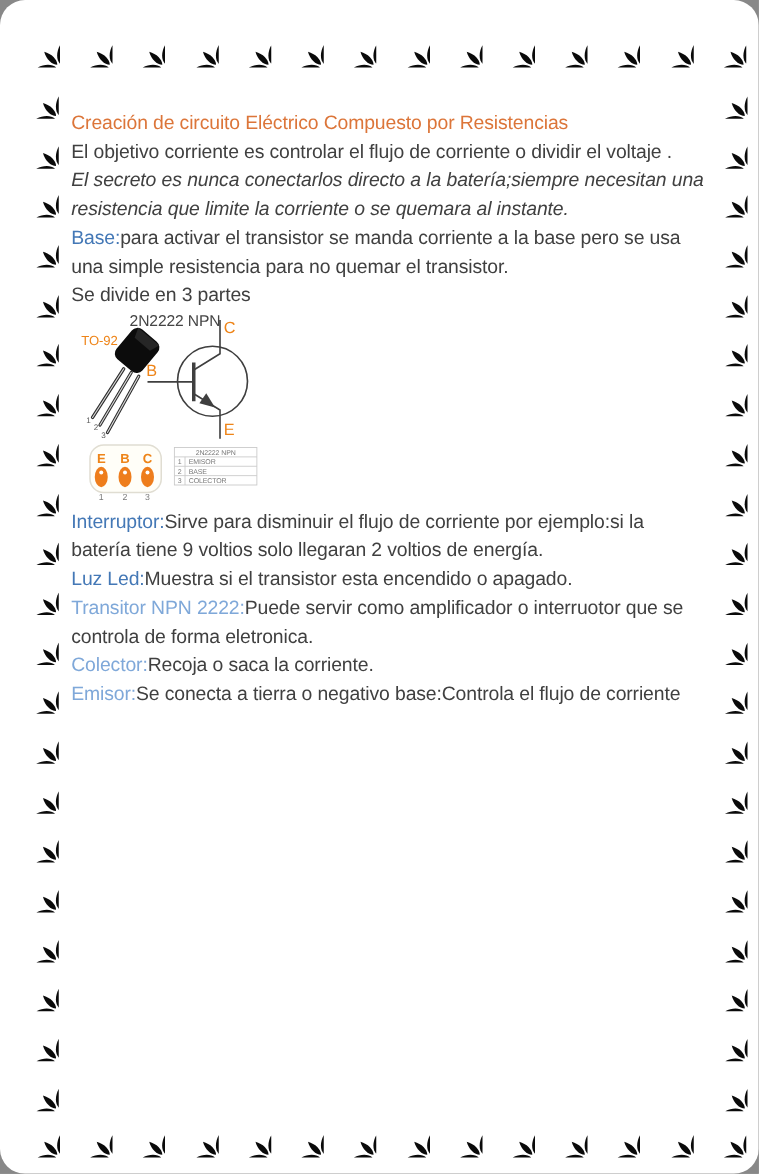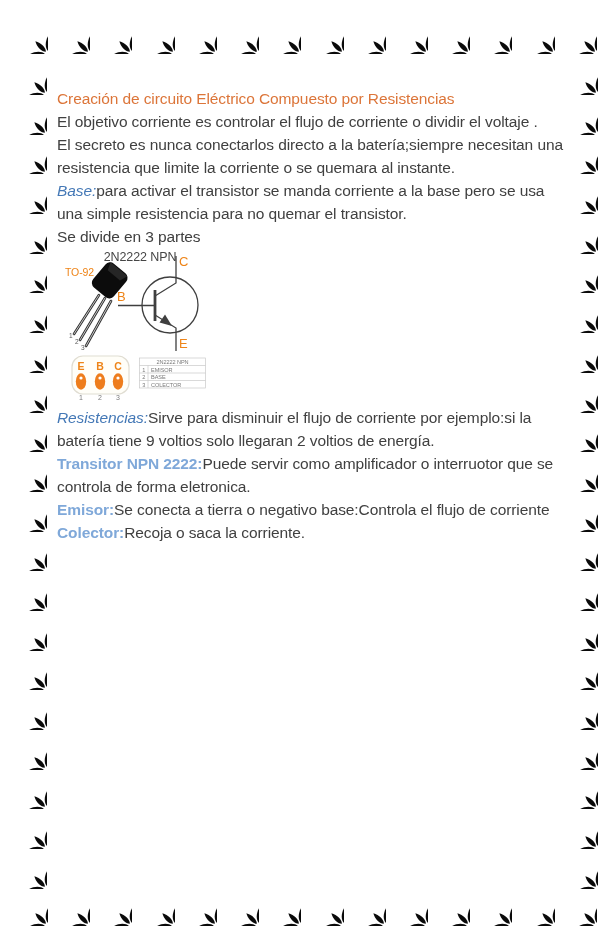--- a/index.html
+++ b/index.html
@@ -3,20 +3,21 @@
 <meta charset="utf-8">
 <style>
   html,body{margin:0;padding:0;background:#888;}
   .page{
     position:relative;
     width:607px;height:939px;
     margin:0 auto;
     background:var(--page-bg,#fff);
     overflow:hidden;
     font-family:"Liberation Sans","DejaVu Sans",sans-serif;
+    border-radius:20px;
   }
   
   .border-row{
     position:absolute;left:10px;right:10px;height:38px;
     display:flex;justify-content:space-between;align-items:center;
   }
   .border-row.top{top:16px;}
   .border-row.bottom{top:888px;}
   .border-col{
     position:absolute;top:57px;height:832px;width:38px;
@@ -27,24 +28,24 @@
   .fl{width:38px;height:38px;flex:0 0 auto;color:var(--border-glyph,#0a0a0a);}
   
   .text-area{
     position:absolute;left:57px;top:87px;width:506px;
     font-size:15.5px;line-height:23px;letter-spacing:-0.1px;
     color:var(--body-text,#404040);
     text-align:left;
   }
   .text-area p{margin:0;padding:0;}
   p.heading{color:var(--heading-orange,#DC7539);}
-  p.justify{text-align:justify;}
+  p.justify{text-align:justify;font-style:italic;}
   .label{white-space:pre;}
-  .label.blue{color:var(--label-blue,#4478B6);font-style:italic;}
-  .label.light{color:var(--label-light-blue,#7FA8D9);font-weight:bold;}
+  .label.blue{color:var(--label-blue,#4478B6);}
+  .label.light{color:var(--label-light-blue,#7FA8D9);}
   
   .figure{display:block;margin:0 0 0 -2px;}
   .figure text{font-family:"Liberation Sans","DejaVu Sans",sans-serif;}
   .ft-title{font-size:12.5px;fill:#454545;}
   .ft-orange{fill:var(--figure-orange,#EE8418);}
   .ft-sym{font-size:13px;fill:var(--figure-orange,#EE8418);}
   .ft-pkg{font-size:10.5px;}
   .ft-leg{font-size:6.5px;fill:#5a5a5a;}
   .ft-pinletter{font-size:10.5px;font-weight:600;fill:var(--figure-orange,#EE8418);}
   .ft-pinnum{font-size:7px;fill:#7a7a7a;}
@@ -369,19 +370,20 @@
         <text class="ft-tbl" x="88.7" y="123.5" text-anchor="middle">1</text>
         <text class="ft-tbl" x="96" y="123.5">EMISOR</text>
         <text class="ft-tbl" x="88.7" y="131" text-anchor="middle">2</text>
         <text class="ft-tbl" x="96" y="131">BASE</text>
         <text class="ft-tbl" x="88.7" y="138.5" text-anchor="middle">3</text>
         <text class="ft-tbl" x="96" y="138.5">COLECTOR</text>
       </g>
     </svg>
 
     <div id="blocks-after">
-        <p class="body"><span class="label blue">Resistencias:</span>Sirve para disminuir el flujo de corriente por ejemplo:si la batería tiene 9 voltios solo llegaran 2 voltios de energía.</p>
+        <p class="body"><span class="label blue">Interruptor:</span>Sirve para disminuir el flujo de corriente por ejemplo:si la batería tiene 9 voltios solo llegaran 2 voltios de energía.</p>
+        <p class="body"><span class="label blue">Luz Led:</span>Muestra si el transistor esta encendido o apagado.</p>
         <p class="body"><span class="label light">Transitor NPN 2222:</span>Puede servir como amplificador o interruotor que se controla de forma eletronica.</p>
+        <p class="body"><span class="label light">Colector:</span>Recoja o saca la corriente.</p>
         <p class="body"><span class="label light">Emisor:</span>Se conecta a tierra o negativo base:Controla el flujo de corriente</p>
-        <p class="body"><span class="label light">Colector:</span>Recoja o saca la corriente.</p>
       </div>
   </div>
 </div>
 
 </body></html>

